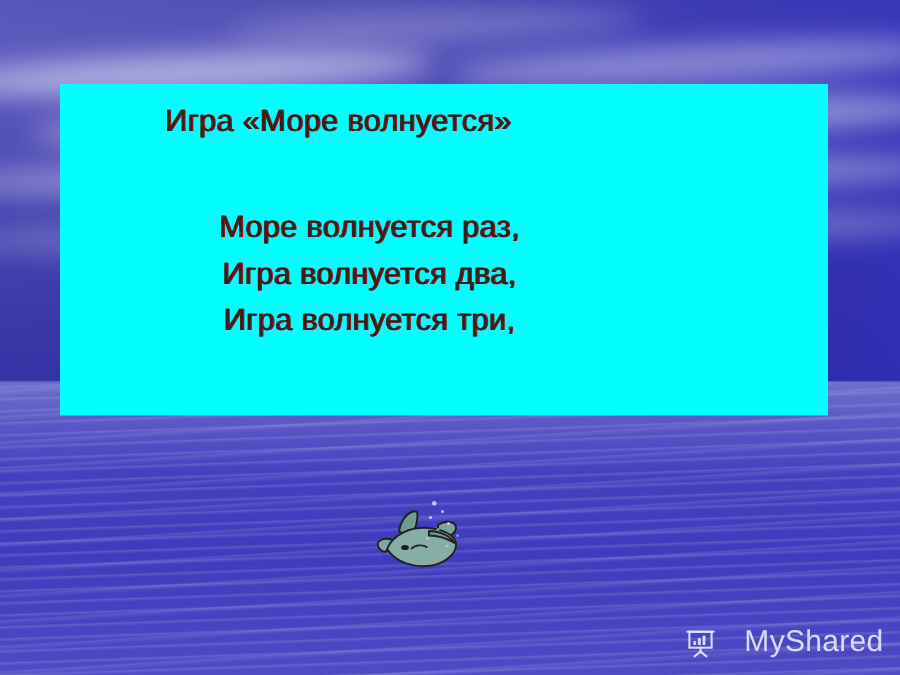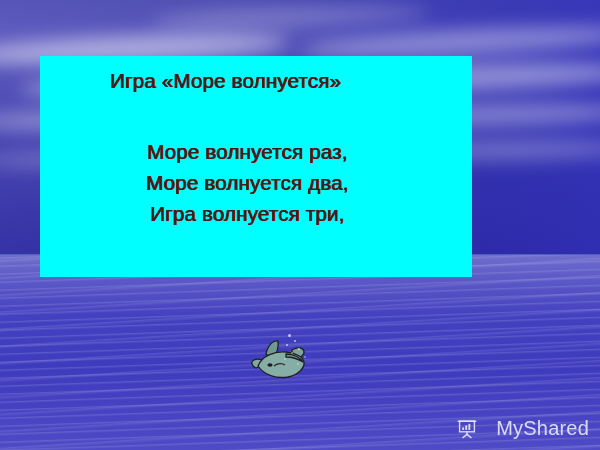--- a/index.html
+++ b/index.html
@@ -121,21 +121,21 @@
     left: 0; top: 254px;
     width: 600px; height: 2px;
     background: rgba(120,160,205,0.45);
   }
 
   
   .panel {
     position: absolute;
     left: 40px;
     top: 56px;
-    width: 432px;
+    width: 512px;
     height: 221px;
     background: #00ffff;
   }
   .panel-title {
     position: absolute;
     left: 70px;
     top: 13px;
     font-size: 20.5px;
     color: #3a1f1c;
     text-shadow: 0.7px 0 0 #8a2020, -0.4px 0 0 #5a1414;
@@ -230,21 +230,21 @@
     <div class="bubble" style="left:43px;top:20px;width:2px;height:2px;opacity:.7"></div>
     <div class="bubble" style="left:56px;top:24px;width:2px;height:2px;opacity:.6"></div>
     <div class="bubble" style="left:36px;top:26px;width:2px;height:2px;opacity:.6"></div>
     <div class="bubble" style="left:49px;top:31px;width:2px;height:2px;opacity:.55"></div>
   </div>
 
   <div class="panel">
     <div class="panel-title">Игра  «Море волнуется»</div>
     <div class="panel-lines">
       <div class="panel-line">Море волнуется раз,</div>
-      <div class="panel-line">Море волнуется два,</div>
+      <div class="panel-line">Игра волнуется два,</div>
       <div class="panel-line">Игра волнуется три,</div>
     </div>
   </div>
 
   <div class="watermark">
     <svg width="22" height="22" viewBox="0 0 22 22">
       <g stroke="rgba(228,230,248,0.92)" stroke-width="1.4" fill="none" stroke-linecap="round">
         <path d="M2.2 3.2 H19.8"></path>
         <rect x="3.6" y="3.2" width="14.8" height="10.6"></rect>
         <path d="M11 13.8 V16.4"></path>

